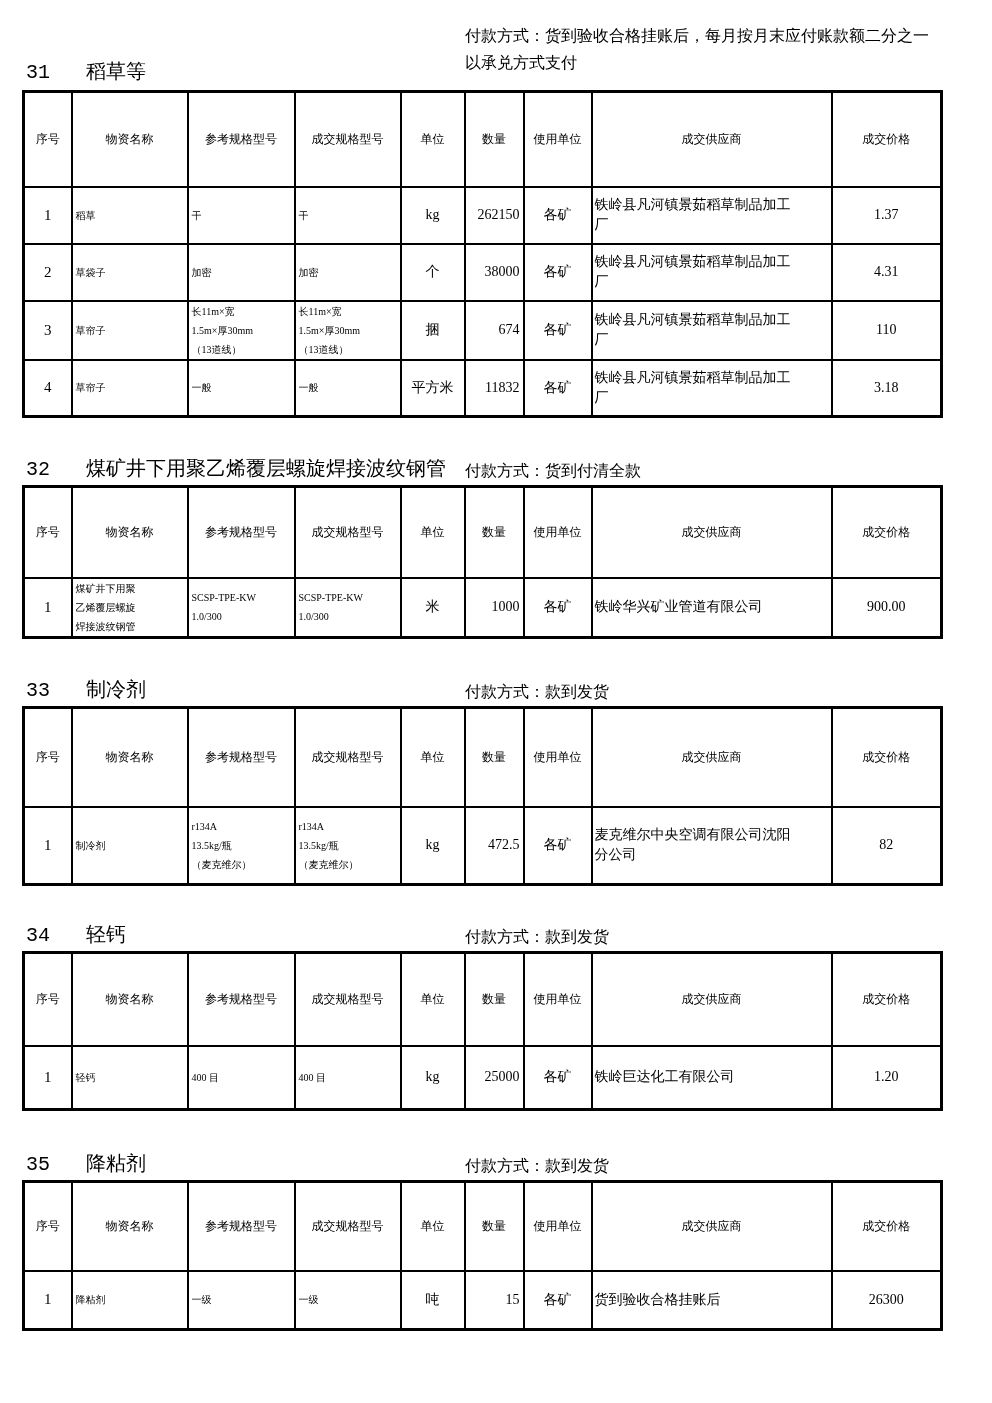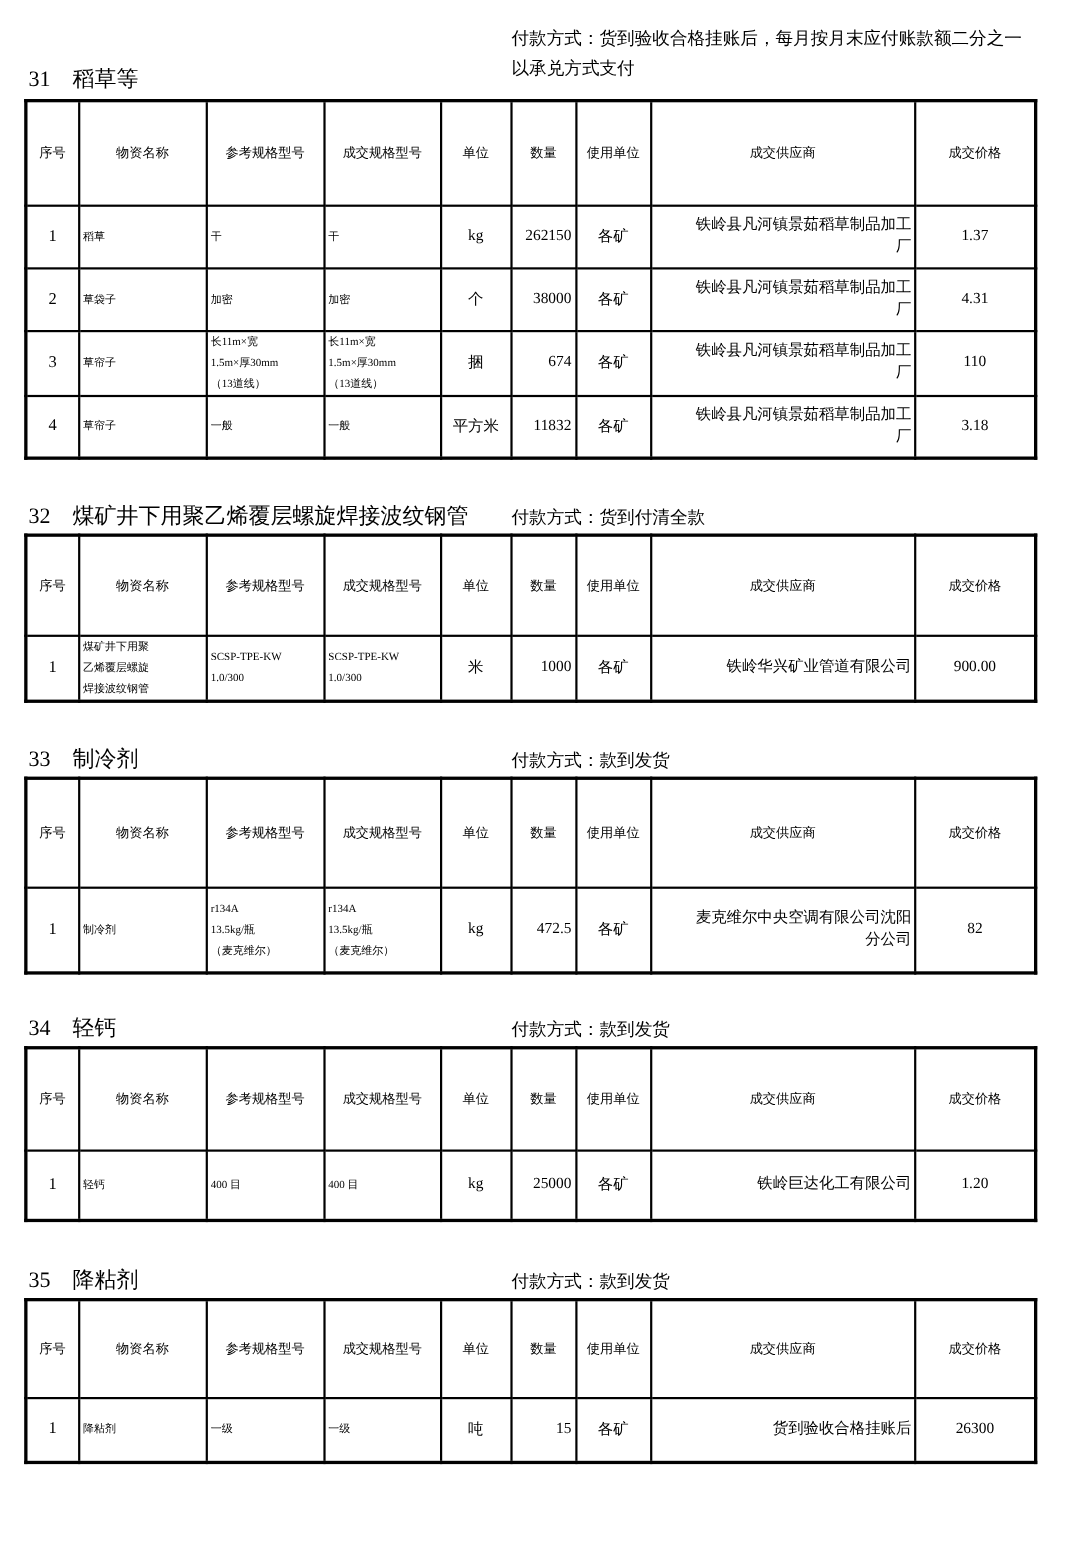--- a/index.html
+++ b/index.html
@@ -24,21 +24,21 @@
   .sec-4 { top: 1150px; }
 
   .title-line {
     position: absolute;
     left: 26px;
     top: 0;
     font-size: 20px;
     white-space: nowrap;
   }
   .sec-0 .title-line { top: 36px; }
-  .sec-num { display: inline-block; margin-right: 20px; }
+  .sec-num { display: inline-block; margin-right: 36px; font-family: Liberation Mono, monospace; }
 
   .payment {
     position: absolute;
     left: 465px;
     top: 2px;
     font-size: 16px;
     line-height: 27px;
   }
   .sec-0 .payment { top: 0; width: 470px; }
 
@@ -92,21 +92,21 @@
   td.c1, td.c2, td.c3 {
     text-align: left;
     white-space: pre-line;
     font-size: 10px;
     line-height: 19px;
     padding-left: 3px;
   }
   td.c4 { text-align: center; }
   td.c5 { text-align: right; padding-right: 3px; }
   td.c6 { text-align: center; }
-  td.c7 { text-align: right; white-space: pre-line; line-height: 20px; }
+  td.c7 { text-align: left; white-space: pre-line; line-height: 20px; }
   td.c8 { text-align: center; }
 </style>
 </head>
 <body>
 
 <div id="doc">
     <section class="sec sec-0">
       <div class="title-line"><span class="sec-num">31</span><span class="sec-title">稻草等</span></div>
       <div class="payment">付款方式：货到验收合格挂账后，每月按月末应付账款额二分之一以承兑方式支付</div>
       <table class="grid">

